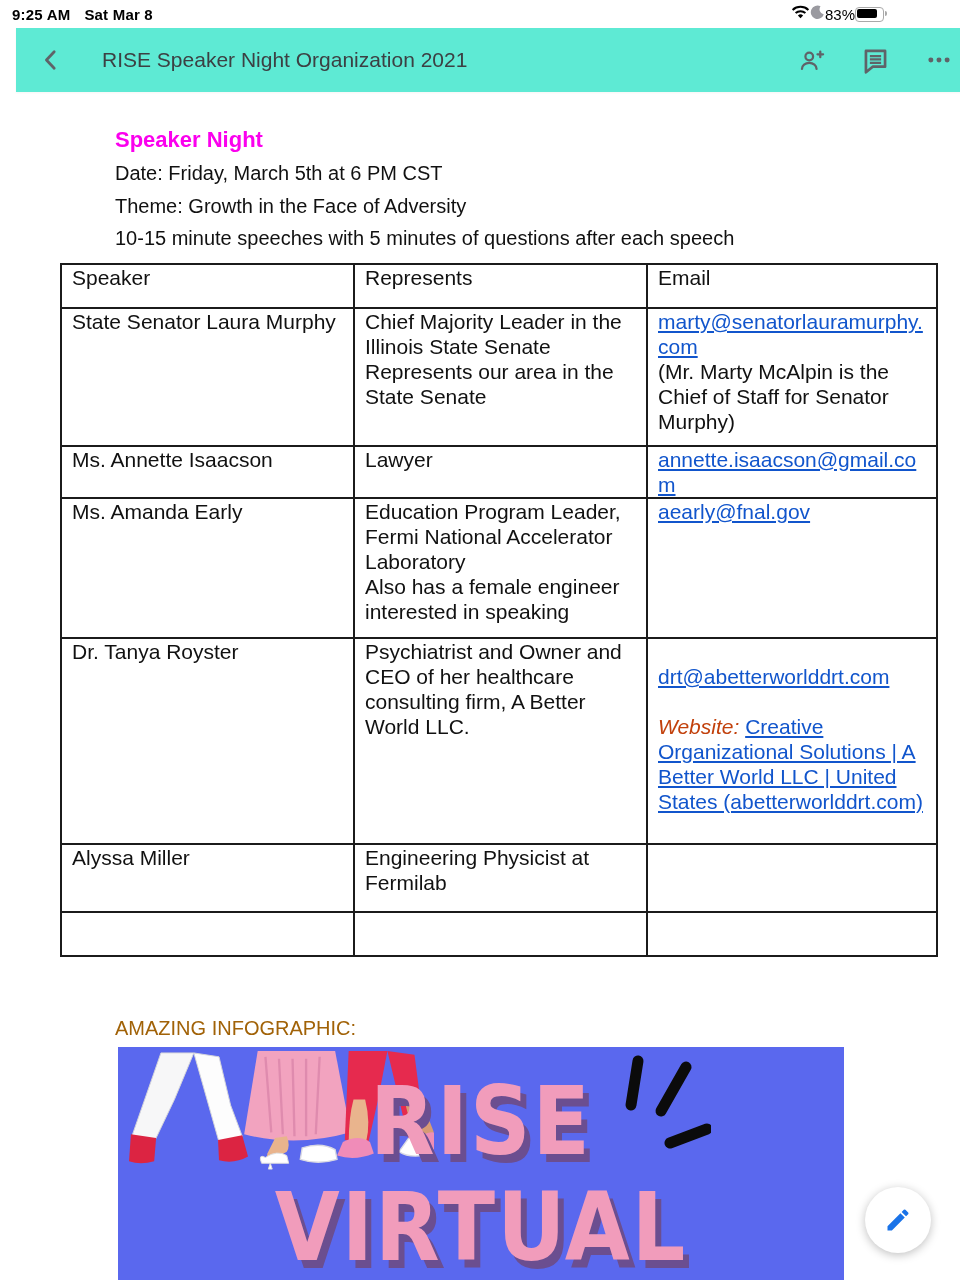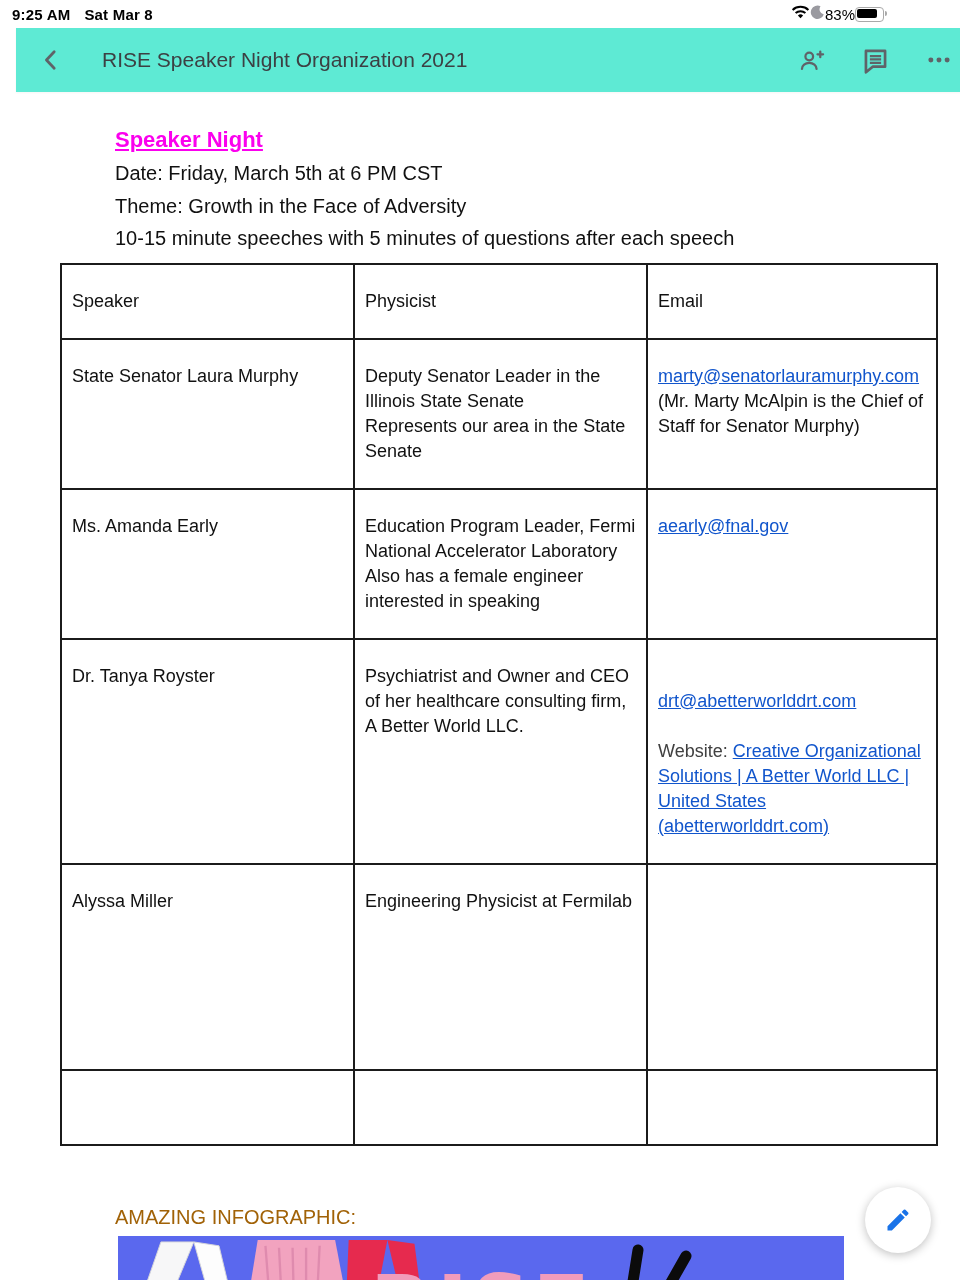--- a/index.html
+++ b/index.html
@@ -28,45 +28,45 @@
     box-shadow:0 1px 2px rgba(0,0,0,.04);
   }
   .back-btn{width:34px;height:34px;display:flex;align-items:center;justify-content:center;cursor:pointer;}
   .doc-title{margin-left:34px;font-size:21px;color:#3c4043;flex:1;white-space:nowrap;overflow:hidden;}
   .header-actions{display:flex;align-items:center;gap:34px;margin-right:4px;}
   .icon-btn{width:30px;height:30px;display:flex;align-items:center;justify-content:center;cursor:pointer;}
   
   .doc{position:absolute;top:92px;left:0;width:960px;}
   .doc-heading{
     margin:35px 0 4px 115px;
-    font-size:22px;font-weight:700;text-decoration:underline;
+    font-size:22px;font-weight:700;
     color:var(--heading,#ff00f0);
   }
   .doc-paras{margin-left:115px;width:706px;font-size:20px;line-height:32.5px;color:#111;}
   
   table.speakers{
     border-collapse:collapse;table-layout:fixed;
     margin:8px 0 0 60px;width:876px;
   }
   table.speakers col.c1{width:293px;} table.speakers col.c2{width:293px;} table.speakers col.c3{width:290px;}
   table.speakers th,table.speakers td{
     border:2px solid #1b1b1b;vertical-align:top;text-align:left;
-    padding:24px 10px;font-size:18px;font-weight:400;line-height:25px;color:#111;
+    padding:0 10px;font-size:21px;font-weight:400;line-height:25px;color:#111;
     overflow:hidden;
   }
   thead tr{height:44px;}
   tbody tr:nth-child(1){height:138px;}
   tbody tr:nth-child(2){height:45px;}
   tbody tr:nth-child(3){height:140px;}
   tbody tr:nth-child(4){height:206px;}
   tbody tr:nth-child(5){height:68px;}
   tbody tr:nth-child(6){height:44px;}
   .ln{min-height:25px;}
   a.cell-link{color:var(--link,#1155cc);text-decoration:underline;overflow-wrap:anywhere;cursor:pointer;}
-  .muted{color:#404040;}
+  .muted{color:#c2410c;font-style:italic;}
   
   .info-label{margin:60px 0 0 115px;font-size:20px;color:#a16207;}
   .infographic{
     position:relative;margin:7px 0 0 118px;width:726px;height:400px;
     background:var(--info-bg,#5a68ee);overflow:hidden;
   }
   .legs{position:absolute;left:6px;top:4px;}
   .dashes{position:absolute;left:498px;top:6px;}
   .bubble{
     position:absolute;left:0;width:100%;text-align:center;
@@ -156,36 +156,47 @@
 
   <table class="speakers">
     <colgroup>
         <col class="c1">
         <col class="c2">
         <col class="c3">
       </colgroup>
     <thead>
         <tr id="t-head">
           <th>Speaker</th>
-          <th>Physicist</th>
+          <th>Represents</th>
           <th>Email</th>
         </tr>
       </thead>
     <tbody id="t-body">
         <tr>
           <td>
             <div class="ln"><span>State Senator Laura Murphy</span></div>
           </td>
           <td>
-            <div class="ln"><span>Deputy Senator Leader in the Illinois State Senate</span></div>
+            <div class="ln"><span>Chief Majority Leader in the Illinois State Senate</span></div>
             <div class="ln"><span>Represents our area in the State Senate</span></div>
           </td>
           <td>
             <div class="ln"><a class="cell-link">marty@senatorlauramurphy.com</a></div>
             <div class="ln"><span>(Mr. Marty McAlpin is the Chief of Staff for Senator Murphy)</span></div>
+          </td>
+        </tr>
+        <tr>
+          <td>
+            <div class="ln"><span>Ms. Annette Isaacson</span></div>
+          </td>
+          <td>
+            <div class="ln"><span>Lawyer</span></div>
+          </td>
+          <td>
+            <div class="ln"><a class="cell-link">annette.isaacson@gmail.com</a></div>
           </td>
         </tr>
         <tr>
           <td>
             <div class="ln"><span>Ms. Amanda Early</span></div>
           </td>
           <td>
             <div class="ln"><span>Education Program Leader, Fermi National Accelerator Laboratory</span></div>
             <div class="ln"><span>Also has a female engineer interested in speaking</span></div>
           </td>

